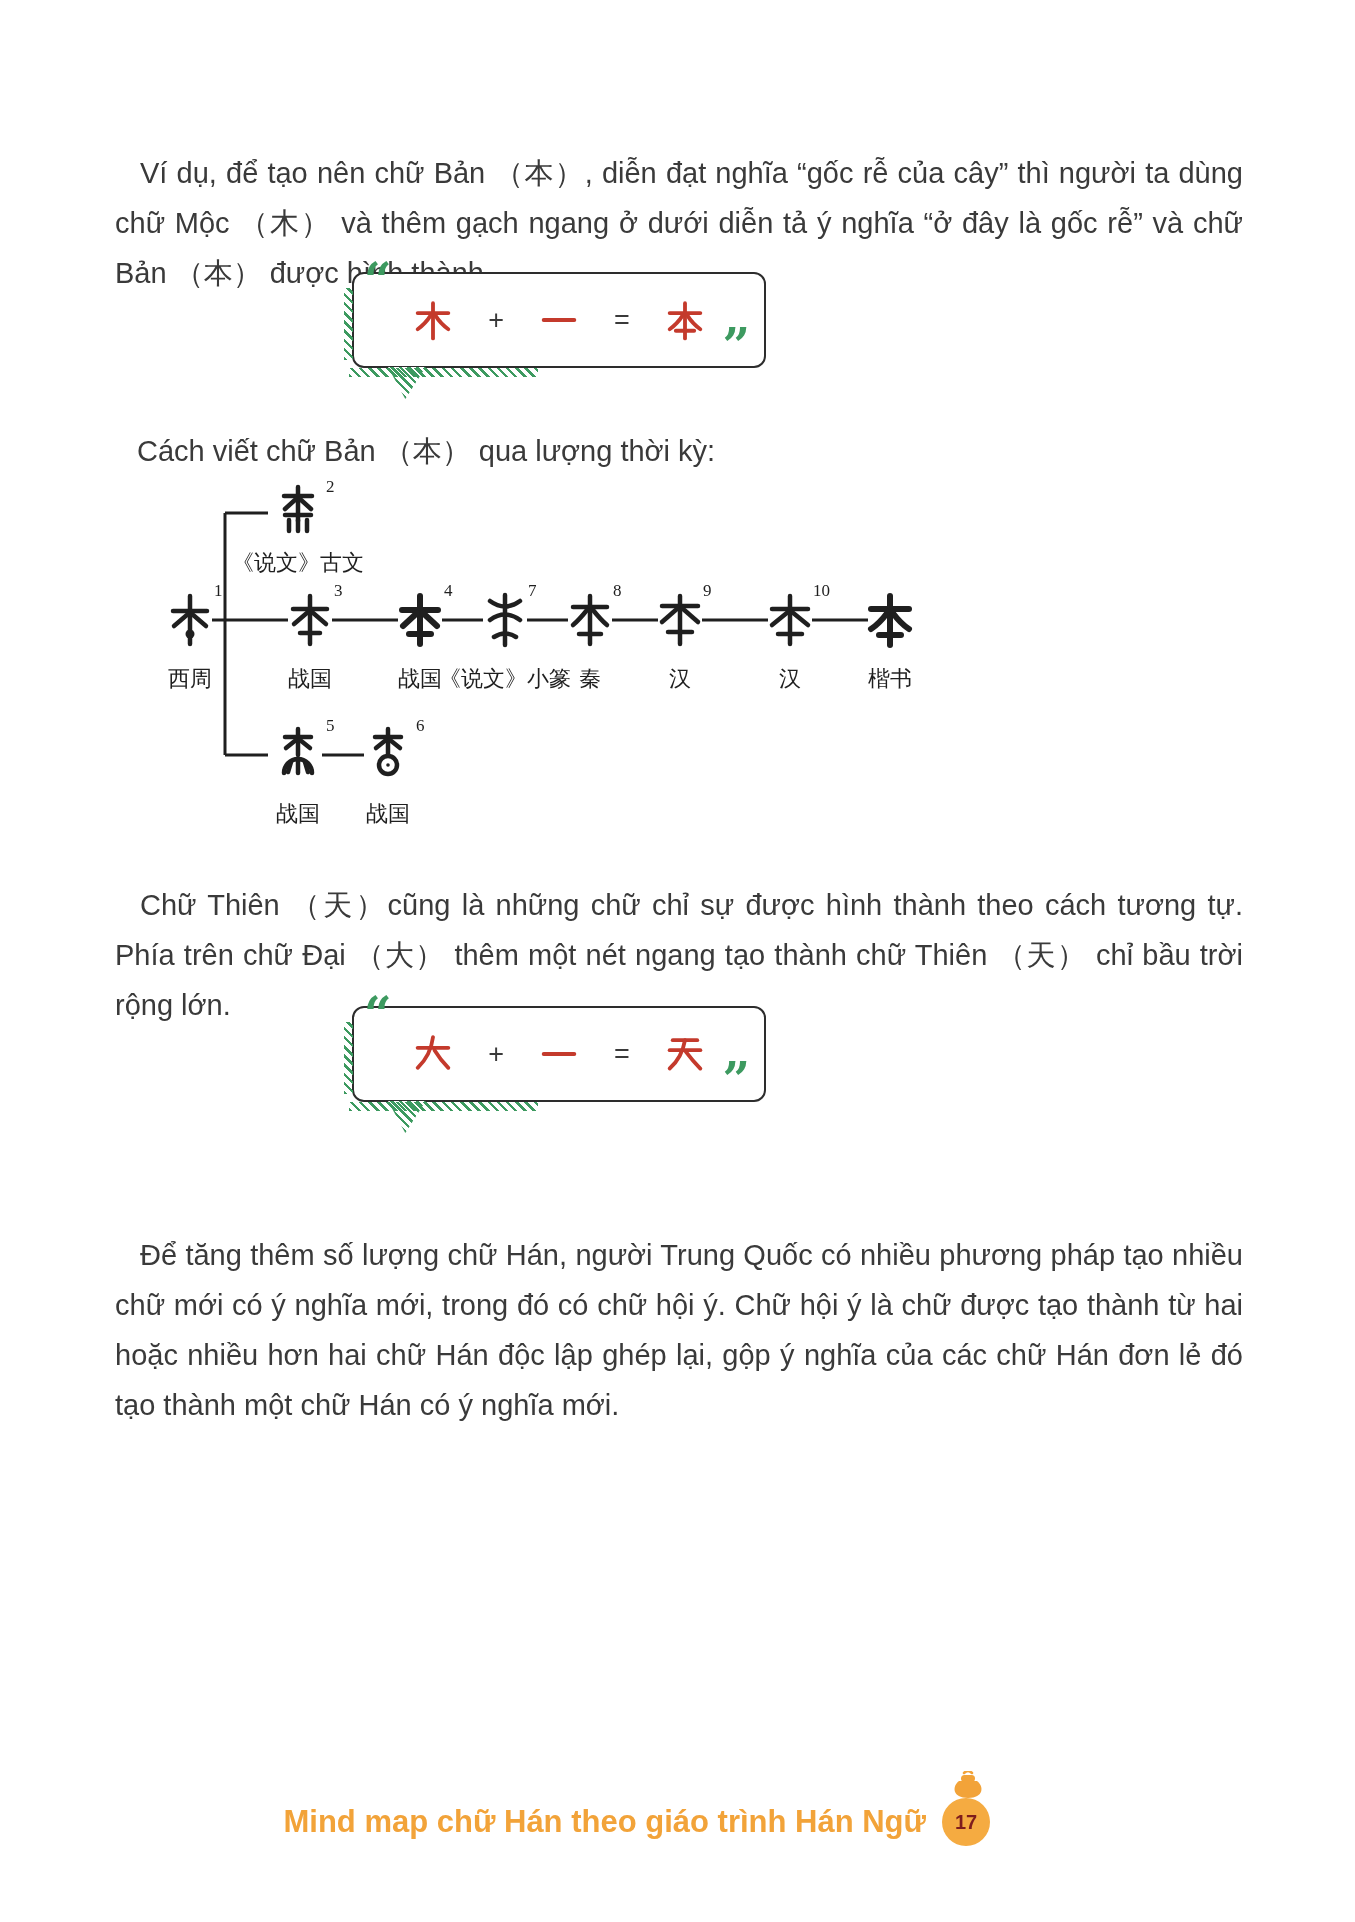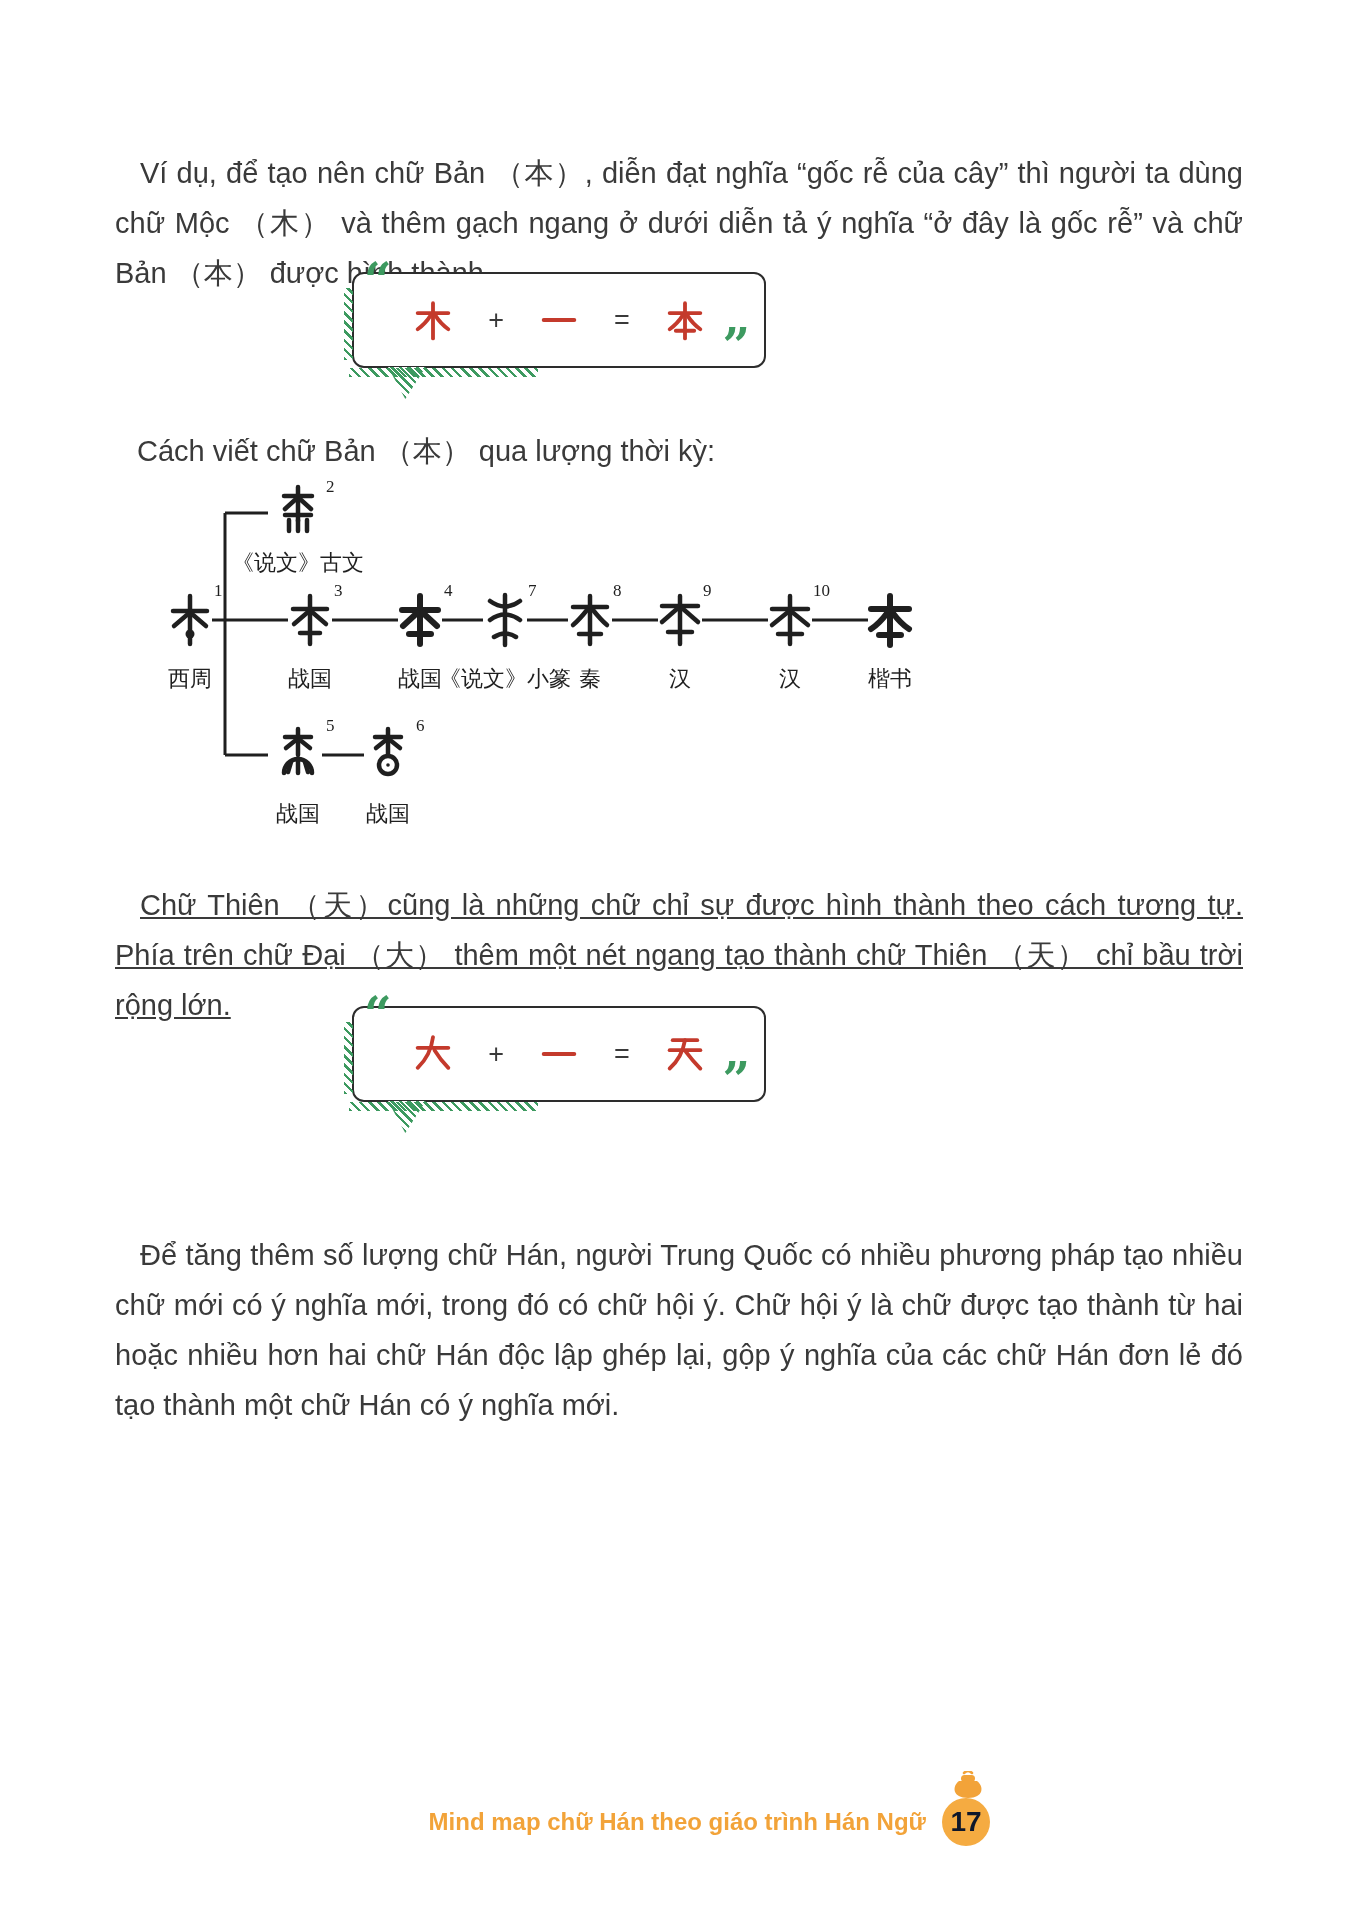--- a/index.html
+++ b/index.html
@@ -70,26 +70,26 @@
   .ink-bold { stroke-width:6; }
   .conn { stroke:#1f1f1f; stroke-width:3; fill:none; }
   .lbl { font-family:"DejaVu Sans", sans-serif; font-size:22px; fill:#1f1f1f; text-anchor:middle; }
   .num { font-family:"Liberation Serif", serif; font-size:17px; fill:#1f1f1f; }
 
   
   .footer {
     position:absolute; top:1798px; right:365px;
     display:flex; align-items:center; gap:16px;
   }
-  .footer-text { color:#f2a339; font-size:24px; font-weight:700; white-space:nowrap; }
+  .footer-text { color:#f2a339; font-size:31px; font-weight:700; white-space:nowrap; }
   .badge { position:relative; width:48px; height:48px; }
   .badge-circle {
     width:48px; height:48px; border-radius:50%;
-    background:#f5ab41; color:#0f172a;
-    font-size:28px; font-weight:700;
+    background:#f5ab41; color:#7f1d1d;
+    font-size:20px; font-weight:700;
     display:flex; align-items:center; justify-content:center;
   }
   .money-icon { position:absolute; top:-27px; left:7px; }
   .hidden-defs { position:absolute; width:0; height:0; overflow:hidden; }
 </style>
 </head>
 <body>
 
 <svg class="hidden-defs" aria-hidden="true">
   <defs>
@@ -279,21 +279,21 @@
       <text class="lbl" x="740" y="218">楷书</text>
 
       <use href="#f-zg5" class="ink" transform="translate(148,287)"></use>
       <text class="num" x="176" y="263">5</text>
       <use href="#f-zg6" class="ink" transform="translate(238,287)"></use>
       <text class="num" x="266" y="263">6</text>
       <text class="lbl" x="148" y="353">战国</text>
       <text class="lbl" x="238" y="353">战国</text>
     </svg>
 
-    <p class="para" style="top:852px;text-decoration:underline;">Chữ Thiên （天）cũng là những chữ chỉ sự được hình thành theo cách tương tự. Phía trên chữ Đại （大） thêm một nét ngang tạo thành chữ Thiên （天） chỉ bầu trời rộng lớn.</p>
+    <p class="para" style="top:852px;">Chữ Thiên （天）cũng là những chữ chỉ sự được hình thành theo cách tương tự. Phía trên chữ Đại （大） thêm một nét ngang tạo thành chữ Thiên （天） chỉ bầu trời rộng lớn.</p>
 
     <div class="bubble" style="top:1006px; left:237px;">
       <span class="q q-open">“</span>
       <div class="formula">
         <svg class="hanzi red-stroke" viewBox="-30 -30 60 60">
             <use href="#h-da"></use>
           </svg>
         <span class="op">+</span>
         <svg class="hanzi red-stroke" viewBox="-30 -30 60 60">
             <use href="#h-yi"></use>

